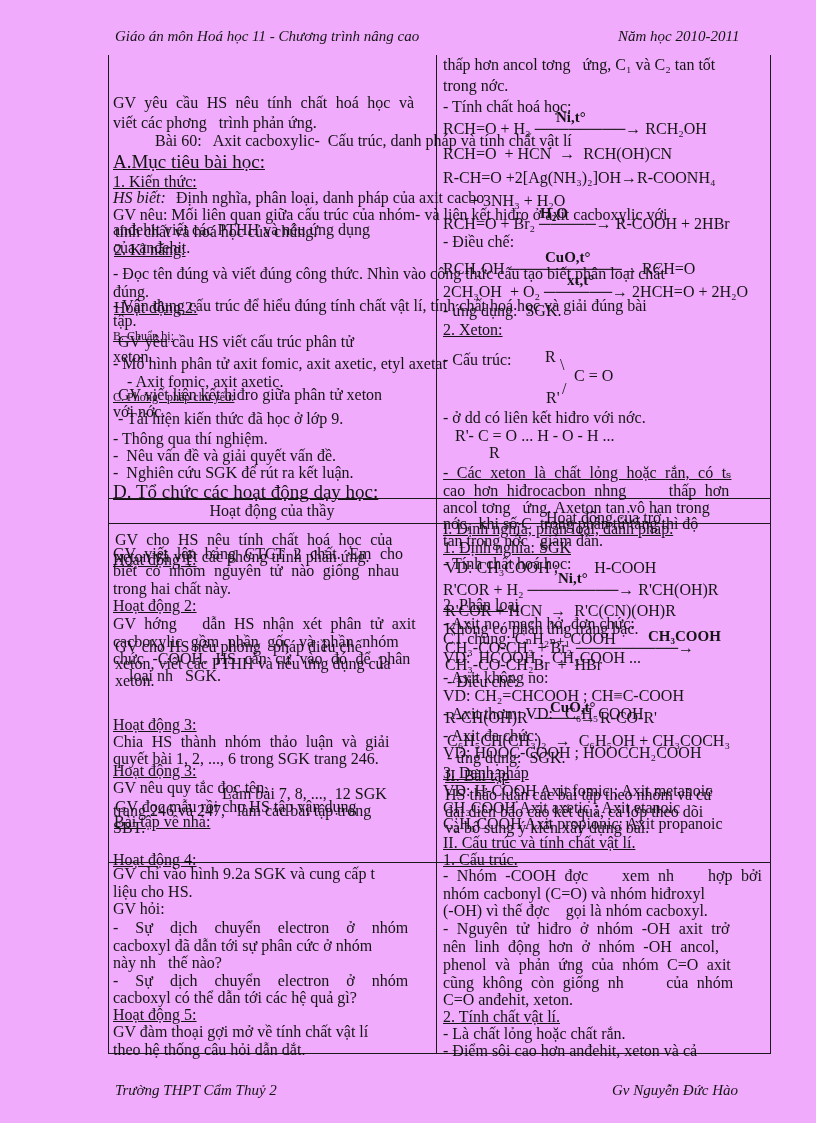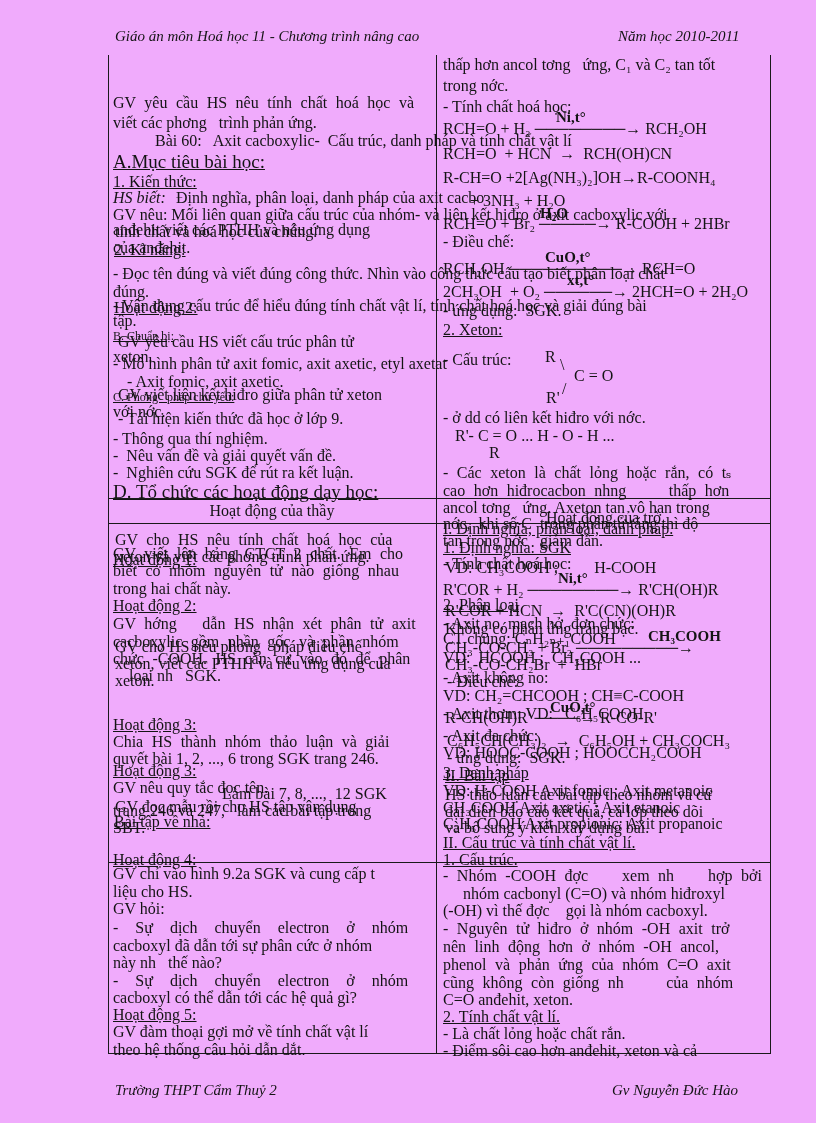--- a/index.html
+++ b/index.html
@@ -120,21 +120,21 @@
       <span class="ln u" style="left: 443px; top: 322px;">2. Xeton:</span>
       <span class="ln" style="left: 443px; top: 352px;">- Cấu trúc:</span>
       <span class="ln" style="left: 545px; top: 349px;">R</span>
       <span class="ln" style="left: 560px; top: 357px;">\</span>
       <span class="ln" style="left: 574px; top: 368px;">C = O</span>
       <span class="ln" style="left: 562px; top: 381px;">/</span>
       <span class="ln" style="left: 546px; top: 390px;">R'</span>
       <span class="ln" style="left: 443px; top: 410px;">- ở dd có liên kết hiđro với nớc.</span>
       <span class="ln" style="left: 455px; top: 428px;">R'- C = O ... H - O - H ...</span>
       <span class="ln" style="left: 489px; top: 445px;">R</span>
-      <span class="ln j" style="left: 443px; top: 465px;">- Các xeton là chất lỏng hoặc rắn, có tₛ</span>
+      <span class="ln j" style="left: 443px; top: 465px; text-decoration: underline;">- Các xeton là chất lỏng hoặc rắn, có tₛ</span>
       <span class="ln j" style="left: 443px; top: 483px;">cao hơn hiđrocacbon nhng     thấp hơn</span>
       <span class="ln" style="left: 443px; top: 500px;">ancol tơng   ứng. Axeton tan vô hạn trong</span>
       <span class="ln ctr" style="left: 436px; top: 510px; width: 335px;">Hoạt động của trò</span>
       <span class="ln" style="left: 443px; top: 516px;">nớc,  khi số C  trong phân tử tăng thì độ</span>
       <span class="ln u" style="left: 443px; top: 521px;">I. Định nghĩa, phân loại, danh pháp.</span>
       <span class="ln" style="left: 443px; top: 533px;">tan trong nớc   giảm dần.</span>
       <span class="ln u" style="left: 443px; top: 540px;">1. Định nghĩa: SGK</span>
       <span class="ln" style="left: 443px; top: 556px;">- Tính chất hoá học:</span>
       <span class="ln" style="left: 445px; top: 560px;">VD: CH₃COOH ;         H-COOH</span>
       <span class="ln lbl" style="left: 558px; top: 571px;">Ni,t°</span>
@@ -162,21 +162,21 @@
       <span class="ln u" style="left: 445px; top: 768px;">II. Bài tập</span>
       <span class="ln" style="left: 443px; top: 783px;">VD: H-COOH Axit fomic ; Axit metanoic</span>
       <span class="ln" style="left: 445px; top: 787px;">HS thảo luận các bài tập theo nhóm và cử</span>
       <span class="ln" style="left: 443px; top: 800px;">CH₃COOH Axit axetic ; Axit etanoic</span>
       <span class="ln" style="left: 445px; top: 804px;">đại diện báo cáo kết quả, cả lớp theo dõi</span>
       <span class="ln" style="left: 443px; top: 816px;">C₂H₅COOH Axit propionic; Axit propanoic</span>
       <span class="ln" style="left: 445px; top: 820px;">và bổ sung ý kiến xây dựng bài.</span>
       <span class="ln u" style="left: 443px; top: 835px;">II. Cấu trúc và tính chất vật lí.</span>
       <span class="ln u" style="left: 443px; top: 852px;">1. Cấu trúc.</span>
       <span class="ln j" style="left: 443px; top: 868px;">- Nhóm -COOH đợc    xem nh    hợp bởi</span>
-      <span class="ln" style="left: 443px; top: 886px; margin-left: 20px;">nhóm cacbonyl (C=O) và nhóm hiđroxyl</span>
+      <span class="ln" style="left: 443px; top: 886px;">nhóm cacbonyl (C=O) và nhóm hiđroxyl</span>
       <span class="ln" style="left: 443px; top: 903px;">(-OH) vì thế đợc    gọi là nhóm cacboxyl.</span>
       <span class="ln j" style="left: 443px; top: 921px;">- Nguyên tử hiđro ở nhóm -OH axit trở</span>
       <span class="ln j" style="left: 443px; top: 939px;">nên linh động hơn ở nhóm -OH ancol,</span>
       <span class="ln j" style="left: 443px; top: 957px;">phenol và phản ứng của nhóm C=O axit</span>
       <span class="ln j" style="left: 443px; top: 975px;">cũng không còn giống nh     của nhóm</span>
       <span class="ln" style="left: 443px; top: 992px;">C=O anđehit, xeton.</span>
       <span class="ln u" style="left: 443px; top: 1009px;">2. Tính chất vật lí.</span>
       <span class="ln" style="left: 443px; top: 1026px;">- Là chất lỏng hoặc chất rắn.</span>
       <span class="ln" style="left: 443px; top: 1043px;">- Điểm sôi cao hơn anđehit, xeton và cả</span>
     </div>

